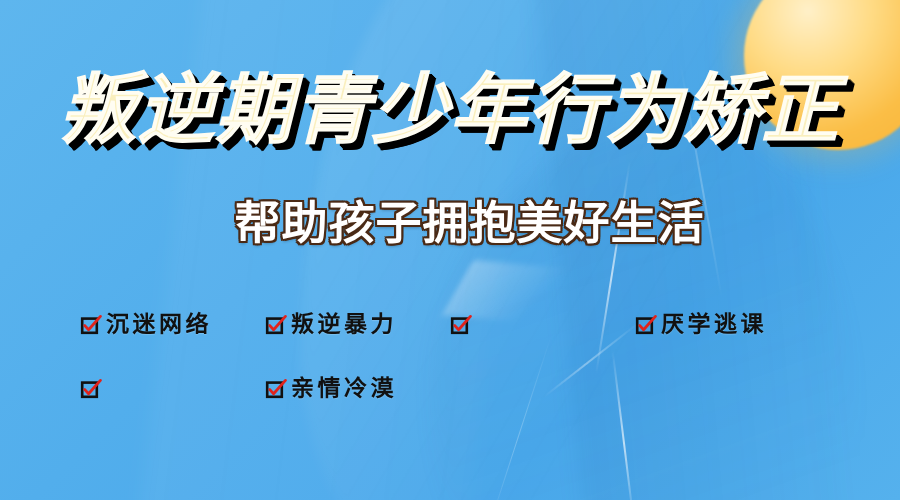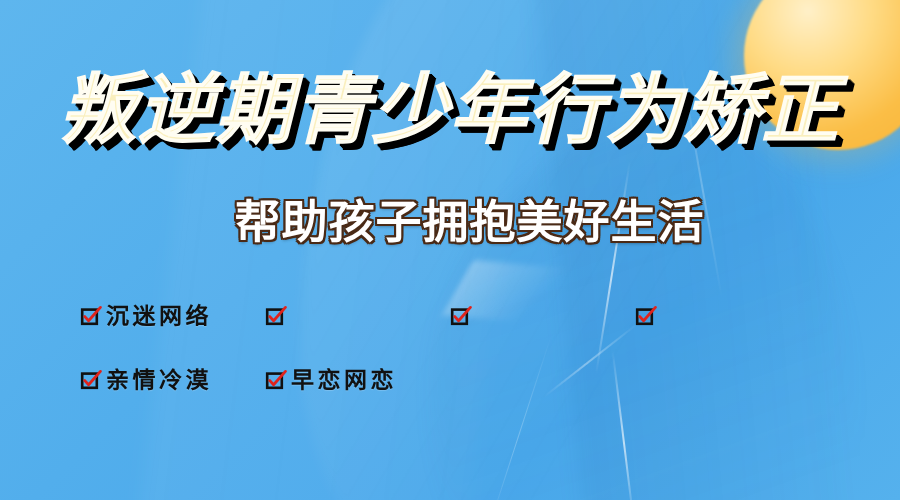--- a/index.html
+++ b/index.html
@@ -8,21 +8,21 @@
     padding: 0;
     background: #222;
   }
   * { box-sizing: border-box; }
 
   .banner {
     position: relative;
     width: 900px;
     height: 500px;
     overflow: hidden;
-    font-family: Liberation Serif, serif;
+    font-family: Liberation Sans, sans-serif;
     background: linear-gradient(135deg, #5EB6EE 0%, #52AEEC 38%, #49A8EB 70%, #55B1ED 100%);
   }
 
   
   .bg-layer {
     position: absolute;
     inset: 0;
     pointer-events: none;
   }
 
@@ -172,21 +172,21 @@
     left: 80px;
     width: 740px;
     display: grid;
     grid-template-columns: repeat(4, 1fr);
     row-gap: 24px;
     column-gap: 0px;
   }
 
   .tag {
     display: flex;
-    align-items: center;
+    align-items: flex-end;
     justify-content: flex-start;
     height: 40px;
     gap: 4px;
   }
 
   .check-icon {
     flex: 0 0 auto;
     width: 22px;
     height: 22px;
     position: relative;
@@ -241,51 +241,52 @@
           </span>
           <span class="tag-label">沉迷网络</span>
         </div>
         <div class="tag">
           <span class="check-icon">
             <svg width="22" height="22" viewBox="0 0 22 22" xmlns="http://www.w3.org/2000/svg">
               <rect x="2.2" y="4.6" width="14.6" height="14.2" fill="none" stroke="#111111" stroke-width="2.6"></rect>
               <path d="M4.8 11.6 L8.6 15.8 L20.4 2.4" fill="none" stroke="#E0231C" stroke-width="2.8" stroke-linecap="round" stroke-linejoin="round"></path>
             </svg>
           </span>
-        </div>
-        <div class="tag">
-          <span class="check-icon">
-            <svg width="22" height="22" viewBox="0 0 22 22" xmlns="http://www.w3.org/2000/svg">
-              <rect x="2.2" y="4.6" width="14.6" height="14.2" fill="none" stroke="#111111" stroke-width="2.6"></rect>
-              <path d="M4.8 11.6 L8.6 15.8 L20.4 2.4" fill="none" stroke="#E0231C" stroke-width="2.8" stroke-linecap="round" stroke-linejoin="round"></path>
-            </svg>
-          </span>
+          <span class="tag-label">叛逆暴力</span>
+        </div>
+        <div class="tag">
+          <span class="check-icon">
+            <svg width="22" height="22" viewBox="0 0 22 22" xmlns="http://www.w3.org/2000/svg">
+              <rect x="2.2" y="4.6" width="14.6" height="14.2" fill="none" stroke="#111111" stroke-width="2.6"></rect>
+              <path d="M4.8 11.6 L8.6 15.8 L20.4 2.4" fill="none" stroke="#E0231C" stroke-width="2.8" stroke-linecap="round" stroke-linejoin="round"></path>
+            </svg>
+          </span>
+        </div>
+        <div class="tag">
+          <span class="check-icon">
+            <svg width="22" height="22" viewBox="0 0 22 22" xmlns="http://www.w3.org/2000/svg">
+              <rect x="2.2" y="4.6" width="14.6" height="14.2" fill="none" stroke="#111111" stroke-width="2.6"></rect>
+              <path d="M4.8 11.6 L8.6 15.8 L20.4 2.4" fill="none" stroke="#E0231C" stroke-width="2.8" stroke-linecap="round" stroke-linejoin="round"></path>
+            </svg>
+          </span>
+          <span class="tag-label">厌学逃课</span>
         </div>
         <div class="tag">
           <span class="check-icon">
             <svg width="22" height="22" viewBox="0 0 22 22" xmlns="http://www.w3.org/2000/svg">
               <rect x="2.2" y="4.6" width="14.6" height="14.2" fill="none" stroke="#111111" stroke-width="2.6"></rect>
               <path d="M4.8 11.6 L8.6 15.8 L20.4 2.4" fill="none" stroke="#E0231C" stroke-width="2.8" stroke-linecap="round" stroke-linejoin="round"></path>
             </svg>
           </span>
         </div>
         <div class="tag">
           <span class="check-icon">
             <svg width="22" height="22" viewBox="0 0 22 22" xmlns="http://www.w3.org/2000/svg">
               <rect x="2.2" y="4.6" width="14.6" height="14.2" fill="none" stroke="#111111" stroke-width="2.6"></rect>
               <path d="M4.8 11.6 L8.6 15.8 L20.4 2.4" fill="none" stroke="#E0231C" stroke-width="2.8" stroke-linecap="round" stroke-linejoin="round"></path>
             </svg>
           </span>
           <span class="tag-label">亲情冷漠</span>
-        </div>
-        <div class="tag">
-          <span class="check-icon">
-            <svg width="22" height="22" viewBox="0 0 22 22" xmlns="http://www.w3.org/2000/svg">
-              <rect x="2.2" y="4.6" width="14.6" height="14.2" fill="none" stroke="#111111" stroke-width="2.6"></rect>
-              <path d="M4.8 11.6 L8.6 15.8 L20.4 2.4" fill="none" stroke="#E0231C" stroke-width="2.8" stroke-linecap="round" stroke-linejoin="round"></path>
-            </svg>
-          </span>
-          <span class="tag-label">早恋网恋</span>
         </div>
       </div>
 
   </div>
 </div>
 
 </body></html>

